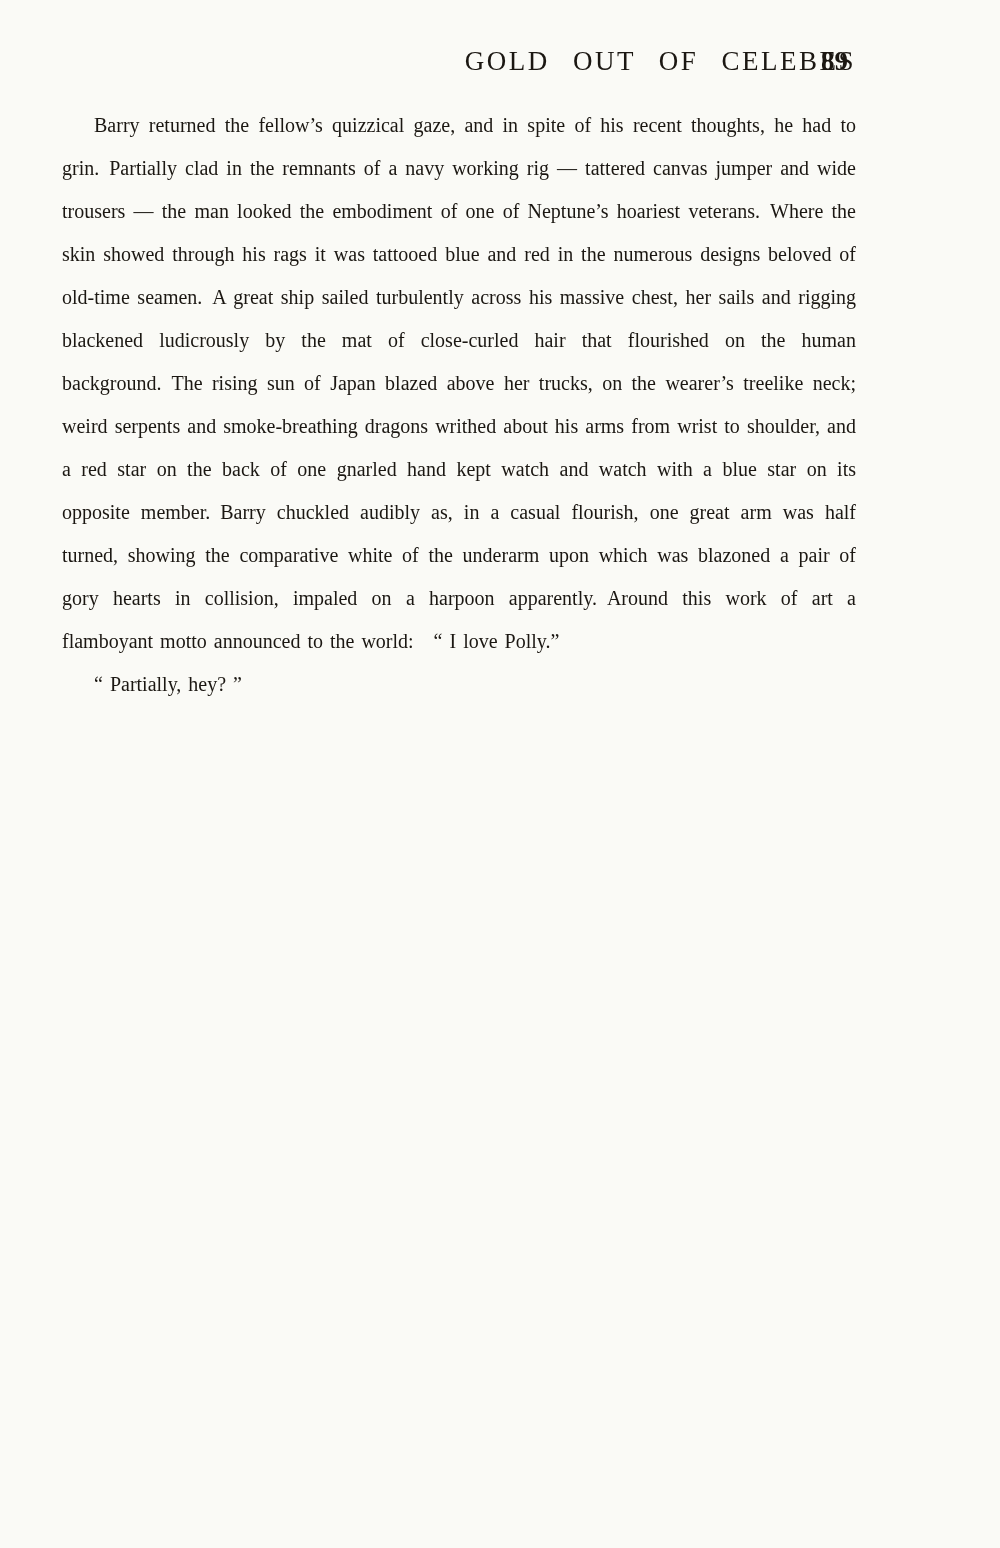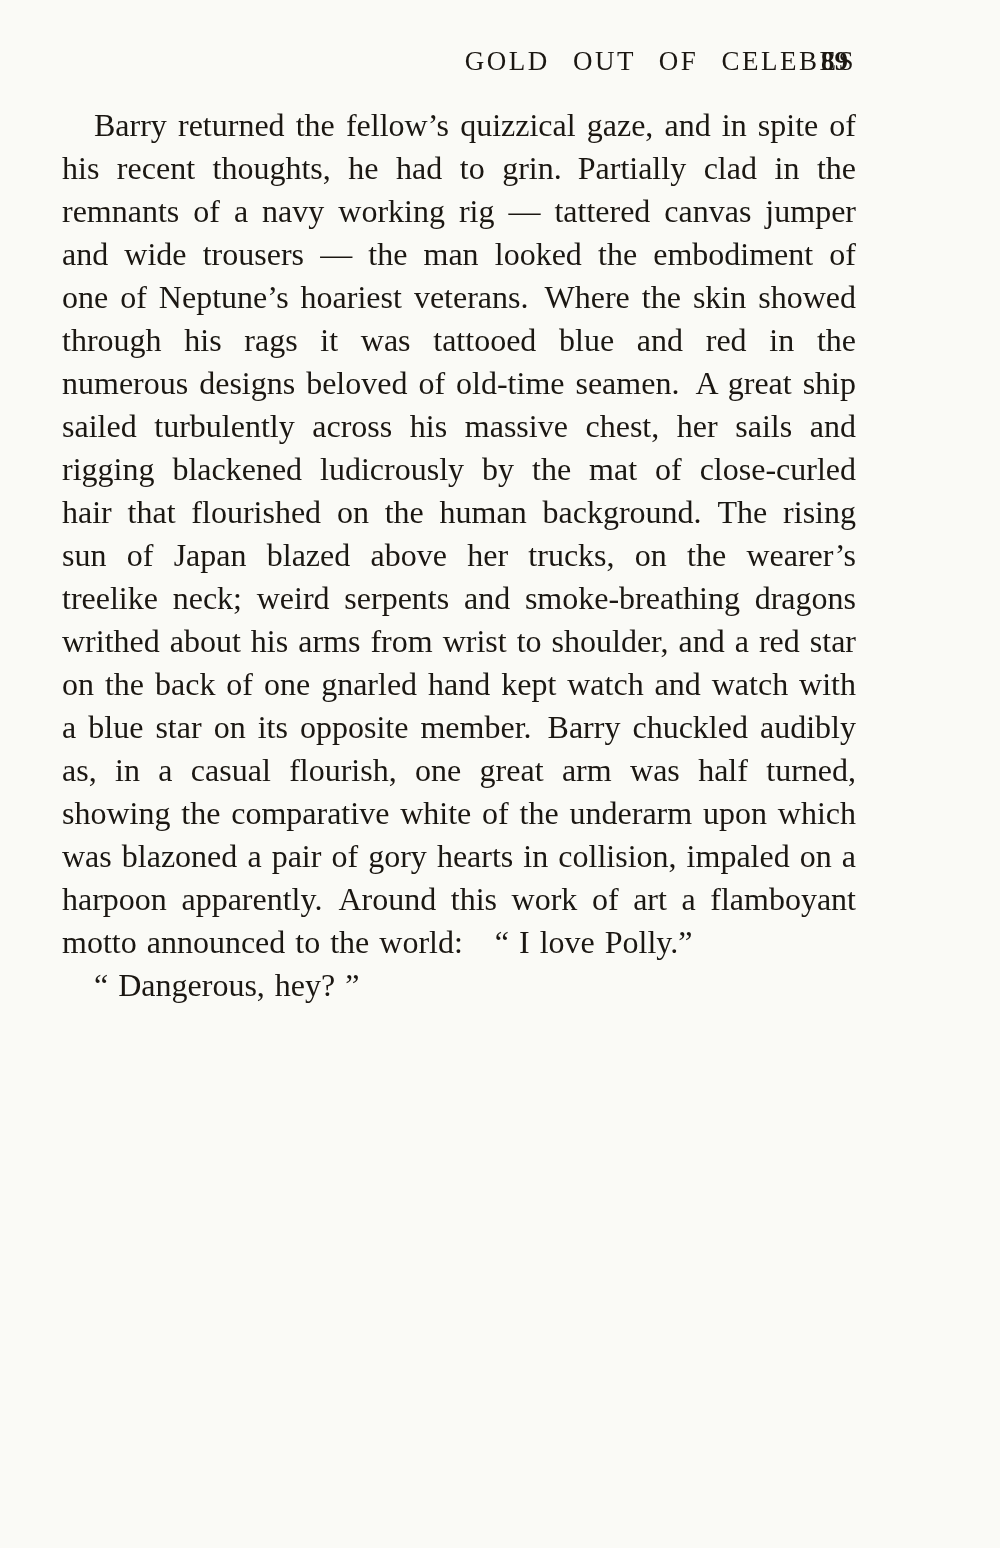--- a/index.html
+++ b/index.html
@@ -32,35 +32,35 @@
     font-weight: 400;
   }
   .page-number {
     position: absolute;
     right: 8px;
     top: 0;
     font-size: 27px;
     font-weight: 600;
   }
   .body-text {
-    font-size: 32px;
+    font-size: 20px;
     line-height: 43px;
     text-align: justify;
     word-spacing: 2px;
   }
   .body-text p {
     margin: 0;
     text-indent: 32px;
   }
 </style>
 </head>
 <body>
 
 <div class="page">
   <div class="running-header">
     <div class="head-title">GOLD OUT OF CELEBES</div>
     <div class="page-number">89</div>
   </div>
   <div class="body-text">
     <p>Barry returned the fellow’s quizzical gaze, and in spite of his recent thoughts, he had to grin. Partially clad in the remnants of a navy working rig — tattered canvas jumper and wide trousers — the man looked the embodiment of one of Neptune’s hoariest veterans. Where the skin showed through his rags it was tattooed blue and red in the numerous designs beloved of old-time seamen. A great ship sailed turbulently across his massive chest, her sails and rigging blackened ludicrously by the mat of close-curled hair that flourished on the human background. The rising sun of Japan blazed above her trucks, on the wearer’s treelike neck; weird serpents and smoke-breathing dragons writhed about his arms from wrist to shoulder, and a red star on the back of one gnarled hand kept watch and watch with a blue star on its opposite member. Barry chuckled audibly as, in a casual flourish, one great arm was half turned, showing the comparative white of the underarm upon which was blazoned a pair of gory hearts in collision, impaled on a harpoon apparently. Around this work of art a flamboyant motto announced to the world: “ I love Polly.”</p>
-    <p>“ Dangerous, hey? ”</p>
+    <p>“ Partially, hey? ”</p>
   </div>
 </div>
 
 </body></html>

